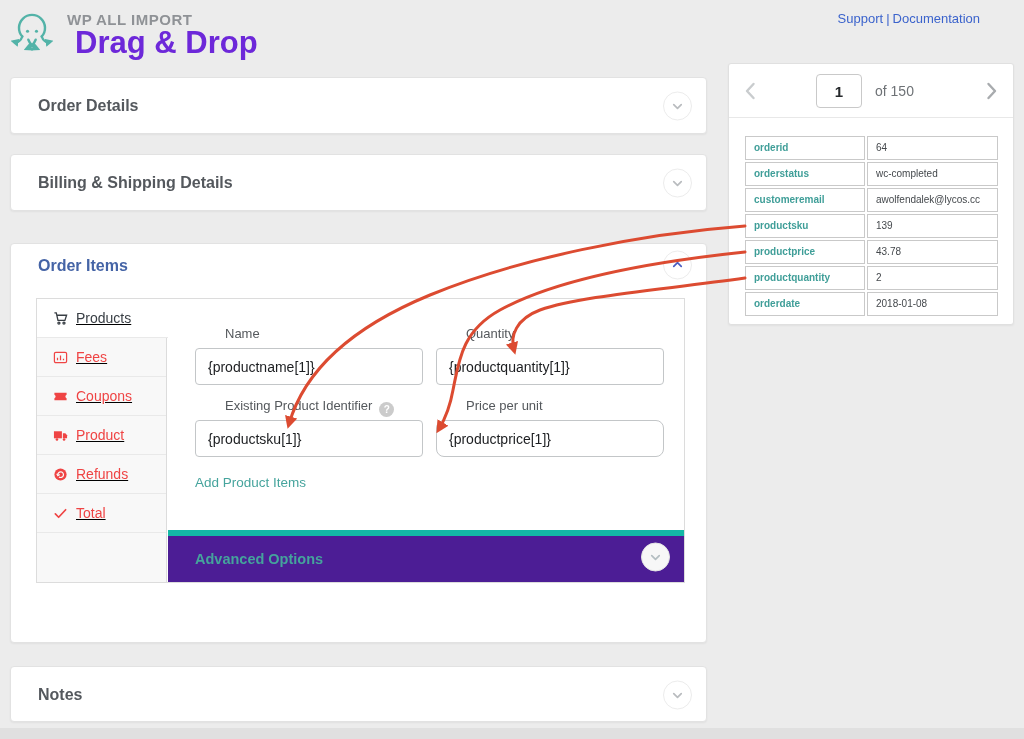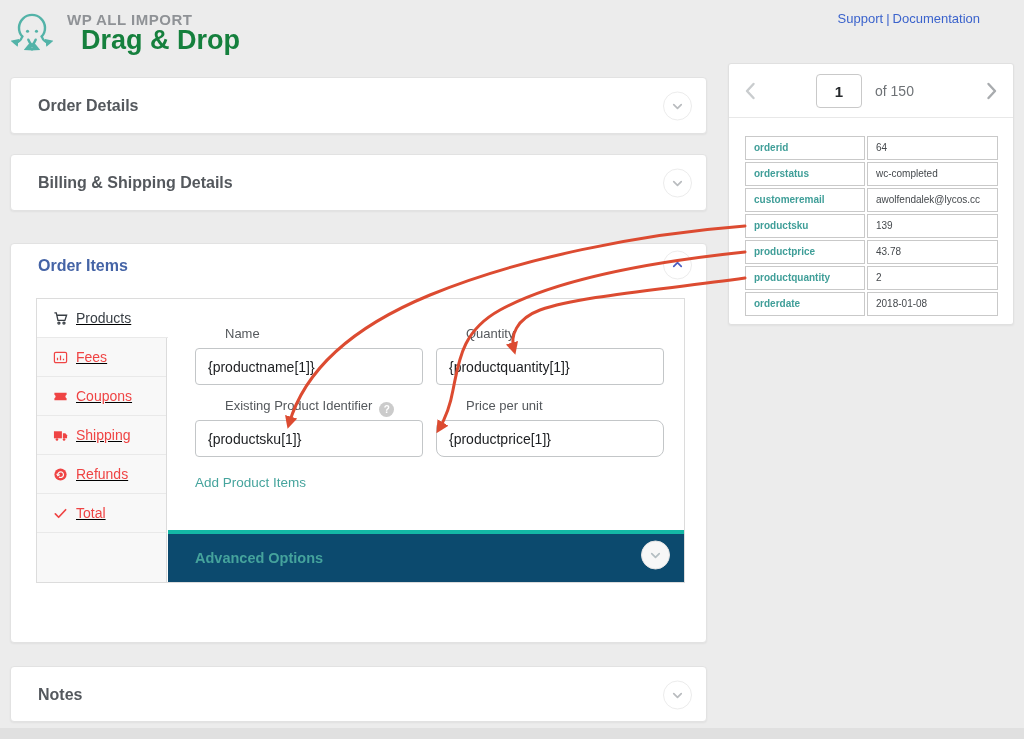--- a/index.html
+++ b/index.html
@@ -4,21 +4,21 @@
 <style>
   * { margin:0; padding:0; box-sizing:border-box; }
   html,body { width:1024px; height:739px; }
   body { font-family:"Liberation Sans", sans-serif; background:#ececec; position:relative; overflow:hidden; }
 
   .stage { position:absolute; inset:0; }
 
   
   .logo { position:absolute; left:6px; top:4px; width:52px; height:52px; }
   .brand-small { position:absolute; left:67px; top:11px; font-size:15px; font-weight:600; letter-spacing:.5px; color:#8f9296; }
-  .brand-title { position:absolute; left:81px; top:25px; font-size:27px; font-weight:800; color:#15803d; }
+  .brand-title { position:absolute; left:75px; top:25px; font-size:31px; font-weight:800; color:#6d28d9; }
   .toplinks { position:absolute; right:44px; top:11px; font-size:13px; color:#3b63cc; }
   .toplinks a { color:#3b63cc; text-decoration:none; cursor:pointer;text-align:right; }
   .toplinks .sep { color:#3b63cc; margin:0 3px; }
 
   
   .panel { position:absolute; left:10px; width:697px; background:#fff; border:1px solid #e2e2e2; border-radius:4px; box-shadow:0 1px 2px rgba(0,0,0,.05); }
   #p-order-details { top:77px;  height:57px; }
   #p-billing       { top:154px; height:57px; }
   #p-order-items   { top:243px; height:400px; }
   #p-notes         { top:666px; height:56px; }
@@ -35,21 +35,21 @@
   .itembox { position:absolute; left:25px; top:54px; width:649px; height:285px; border:1px solid #dcdcdc; background:#fff; }
   .tabs { position:absolute; left:0; top:0; bottom:0; width:130px; background:#f8f8f8; border-right:1px solid #dcdcdc;text-decoration:underline; }
   .tab { height:39px; border-bottom:1px solid #e9e9e9; display:flex; align-items:center; padding-left:16px; gap:8px; font-size:14px; color:#ef4444; cursor:pointer; }
   .tab svg { flex:0 0 auto; }
   .tab.active { background:#fff; color:#383e44; width:131px; position:relative; z-index:2; }
   .content { position:absolute; left:131px; top:0; right:0; bottom:0; }
   .fld-label { position:absolute; font-size:13px; color:#54585c;margin-left:30px; }
   .fld-input { position:absolute; width:228px; height:37px; border:1px solid #c3c6c8; border-radius:4px; background:#fff; font-family:"Liberation Sans",sans-serif; font-size:14px; font-weight:500; color:#1c1e21; padding:0 12px; }
   .help-dot { display:inline-flex; width:15px; height:15px; border-radius:50%; background:#cbcbcb; color:#fff; font-size:10px; font-weight:700; align-items:center; justify-content:center; vertical-align:-3px; margin-left:7px; cursor:pointer; }
   .add-meta { position:absolute; left:27px; top:176px; font-size:13.5px; font-weight:500; color:#46a49d; text-decoration:none; cursor:pointer; }
-  .advbar { position:absolute; left:0; right:0; bottom:0; height:52px; background:#0c4a6e; border-top:4px solid #14b8a6; cursor:pointer; }
+  .advbar { position:absolute; left:0; right:0; bottom:0; height:52px; background:#4c1d95; border-top:6px solid #14b8a6; cursor:pointer; }
   .advbar .adv-title { position:absolute; left:27px; top:50%; transform:translateY(-50%); font-size:14.5px; font-weight:700; color:#45a39c; }
   .advbar .chev-btn { background:#f7f7f7; border-color:#e3e3e3; color:#b4bec2; }
 
   
   .sidecard { position:absolute; left:728px; top:63px; width:286px; height:262px; background:#fff; border:1px solid #e0e0e0; border-radius:3px; box-shadow:0 1px 2px rgba(0,0,0,.05); }
   .pag { position:absolute; left:0; top:0; right:0; height:54px; border-bottom:1px solid #e8e8e8; }
   .pag-prev { position:absolute; left:12px; top:17px; color:#c9ccce; cursor:pointer; }
   .pag-next { position:absolute; right:12px; top:17px; color:#a8abae; cursor:pointer; }
   .pag-input { position:absolute; left:87px; top:10px; width:46px; height:34px; border:1px solid #c9c9c9; border-radius:4px; text-align:center; font-family:"Liberation Sans",sans-serif; font-size:15px; font-weight:700; color:#26292c; }
   .pag-of { position:absolute; left:146px; top:0; line-height:54px; font-size:14px; color:#6e7276; }
@@ -146,21 +146,21 @@
             </svg>
           <span>Coupons</span>
         </div>
         <div class="tab">
           <svg width="15" height="15" viewBox="0 0 16 16" fill="currentColor">
               <path d="M1 3.5h8.5V11H1z"></path>
               <path d="M10.5 5.5h2.7l1.8 2.3V11h-4.5z"></path>
               <circle cx="4.2" cy="12.2" r="1.4"></circle>
               <circle cx="11.8" cy="12.2" r="1.4"></circle>
             </svg>
-          <span>Shipping</span>
+          <span>Product</span>
         </div>
         <div class="tab">
           <svg width="15" height="15" viewBox="0 0 16 16">
               <circle cx="8" cy="8" r="6.5" fill="currentColor"></circle>
               <path d="M5.2 8.6 A3 3 0 1 1 6.4 10.6" stroke="#f8f8f8" stroke-width="1.3" fill="none"></path>
               <path d="M4 7.2 5.2 9.2 7.2 8" stroke="#f8f8f8" stroke-width="1.3" fill="none"></path>
             </svg>
           <span>Refunds</span>
         </div>
         <div class="tab">

